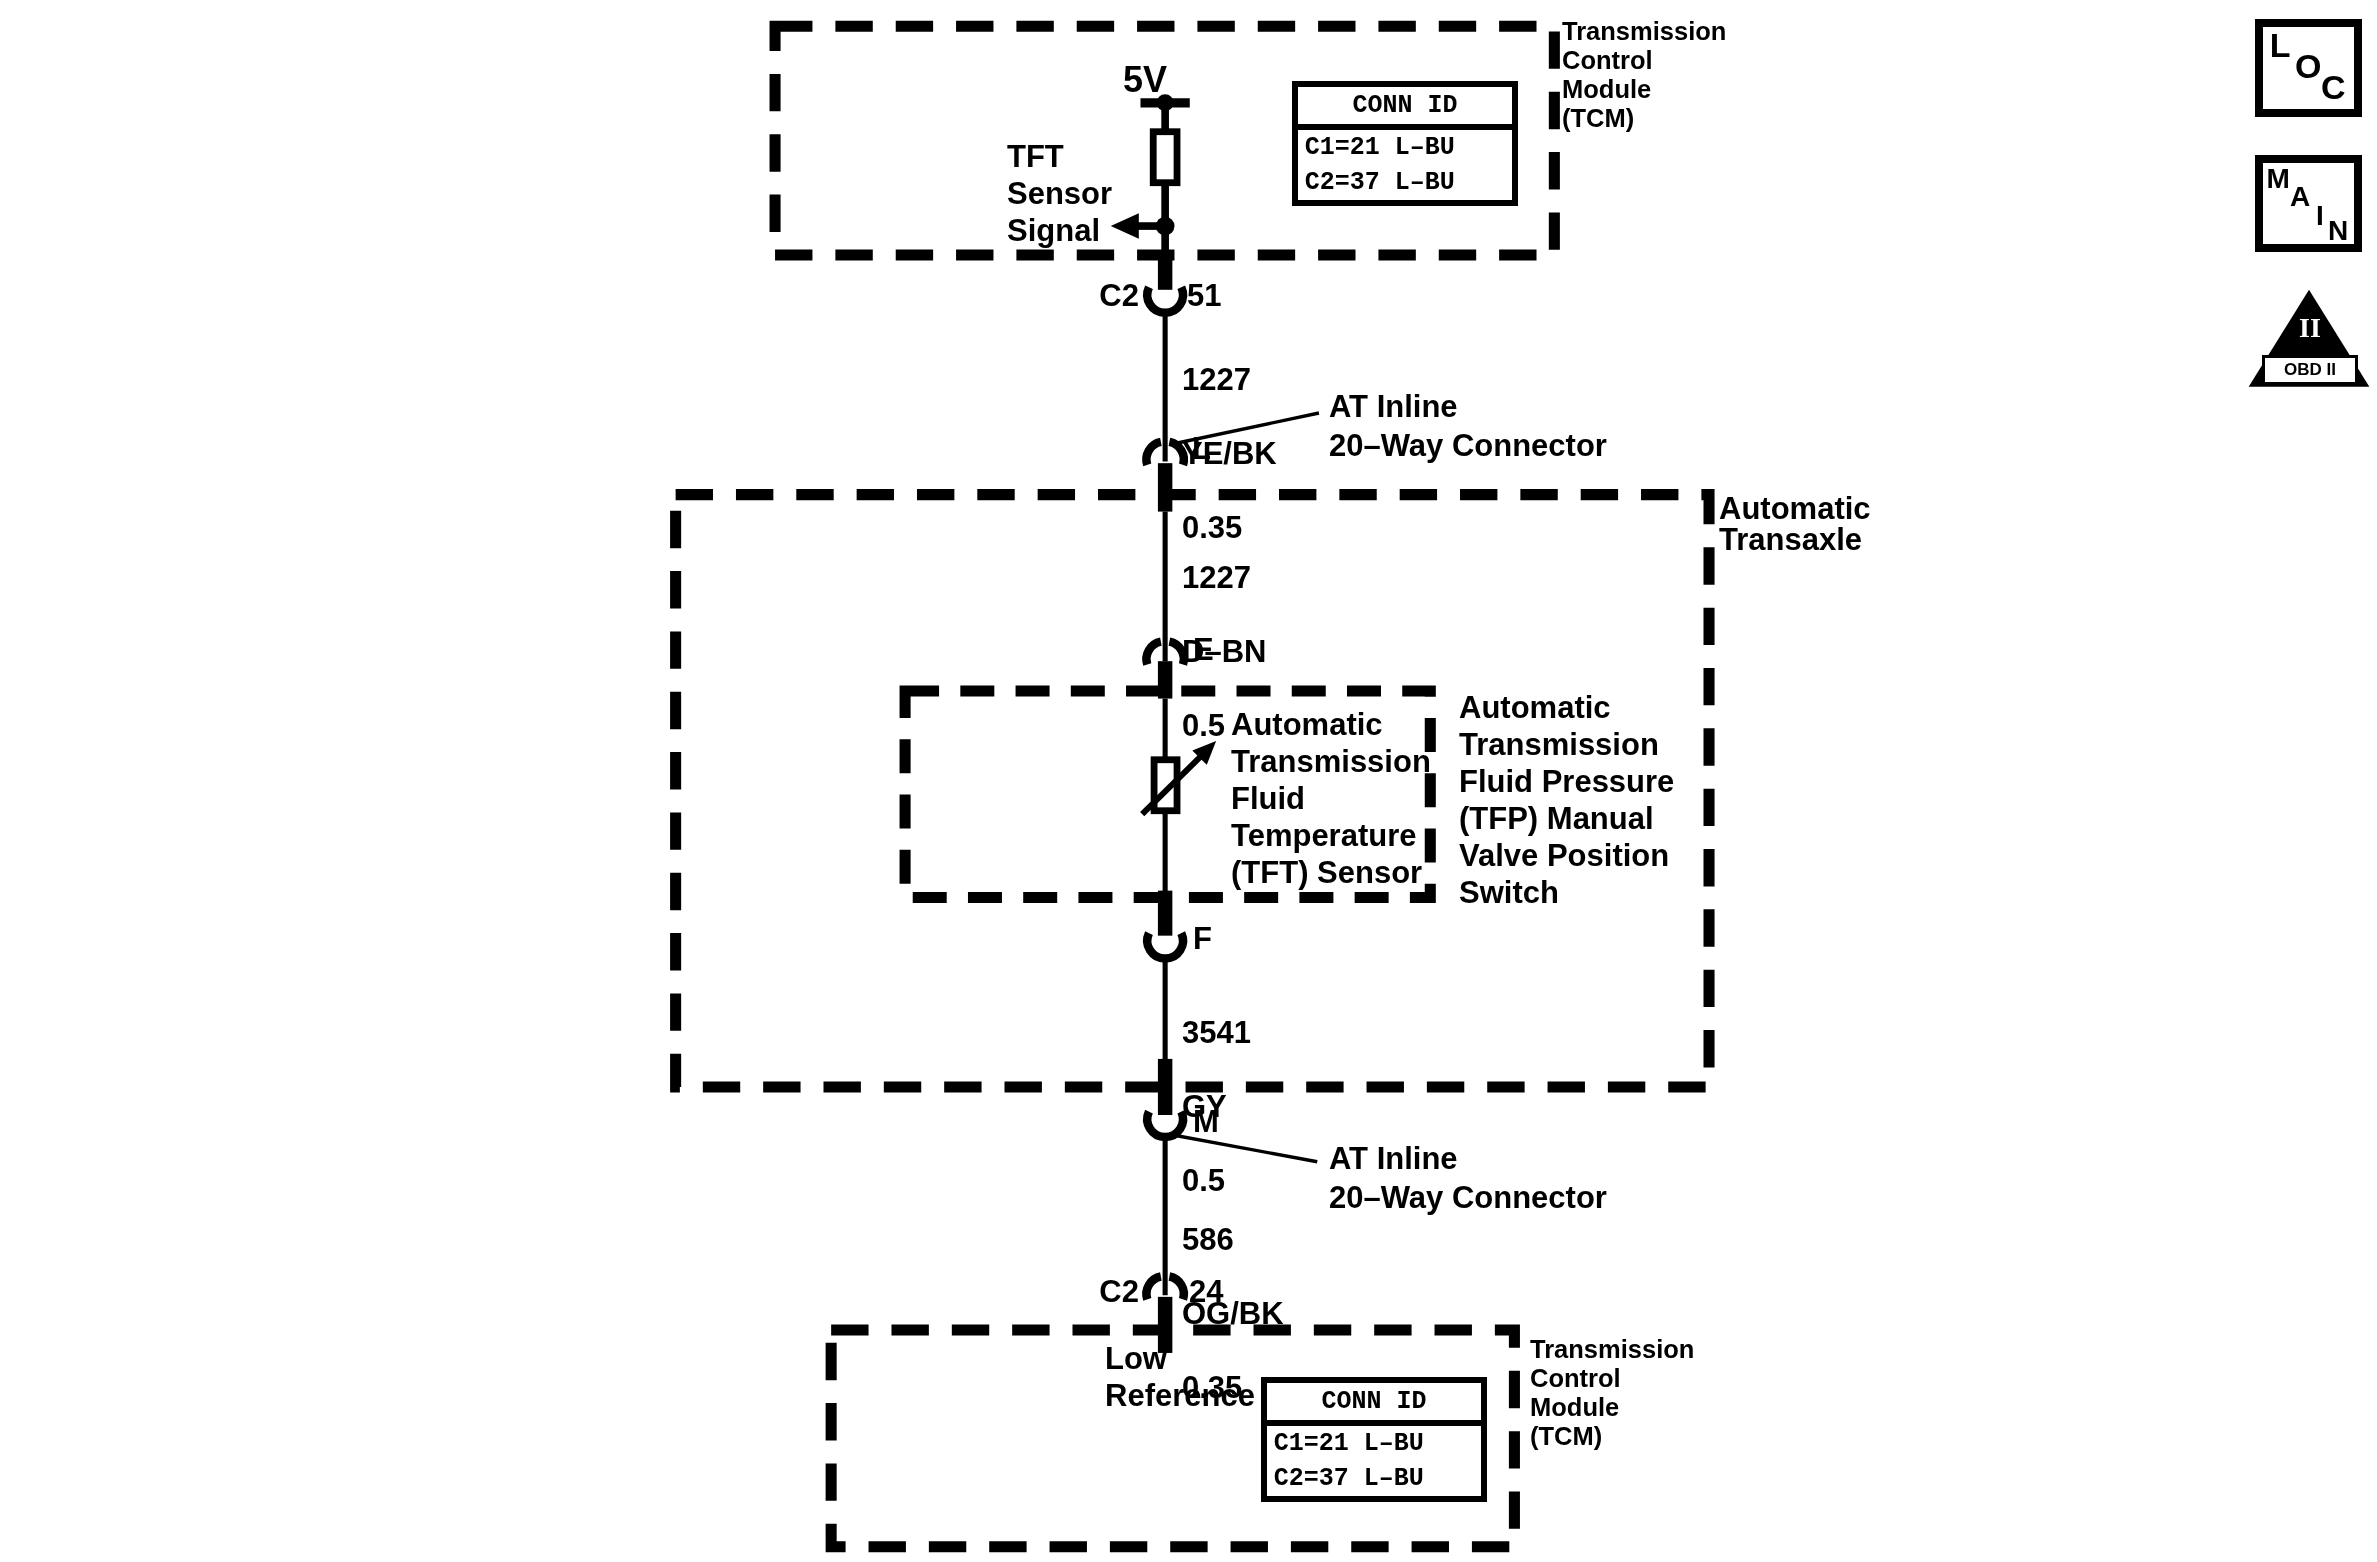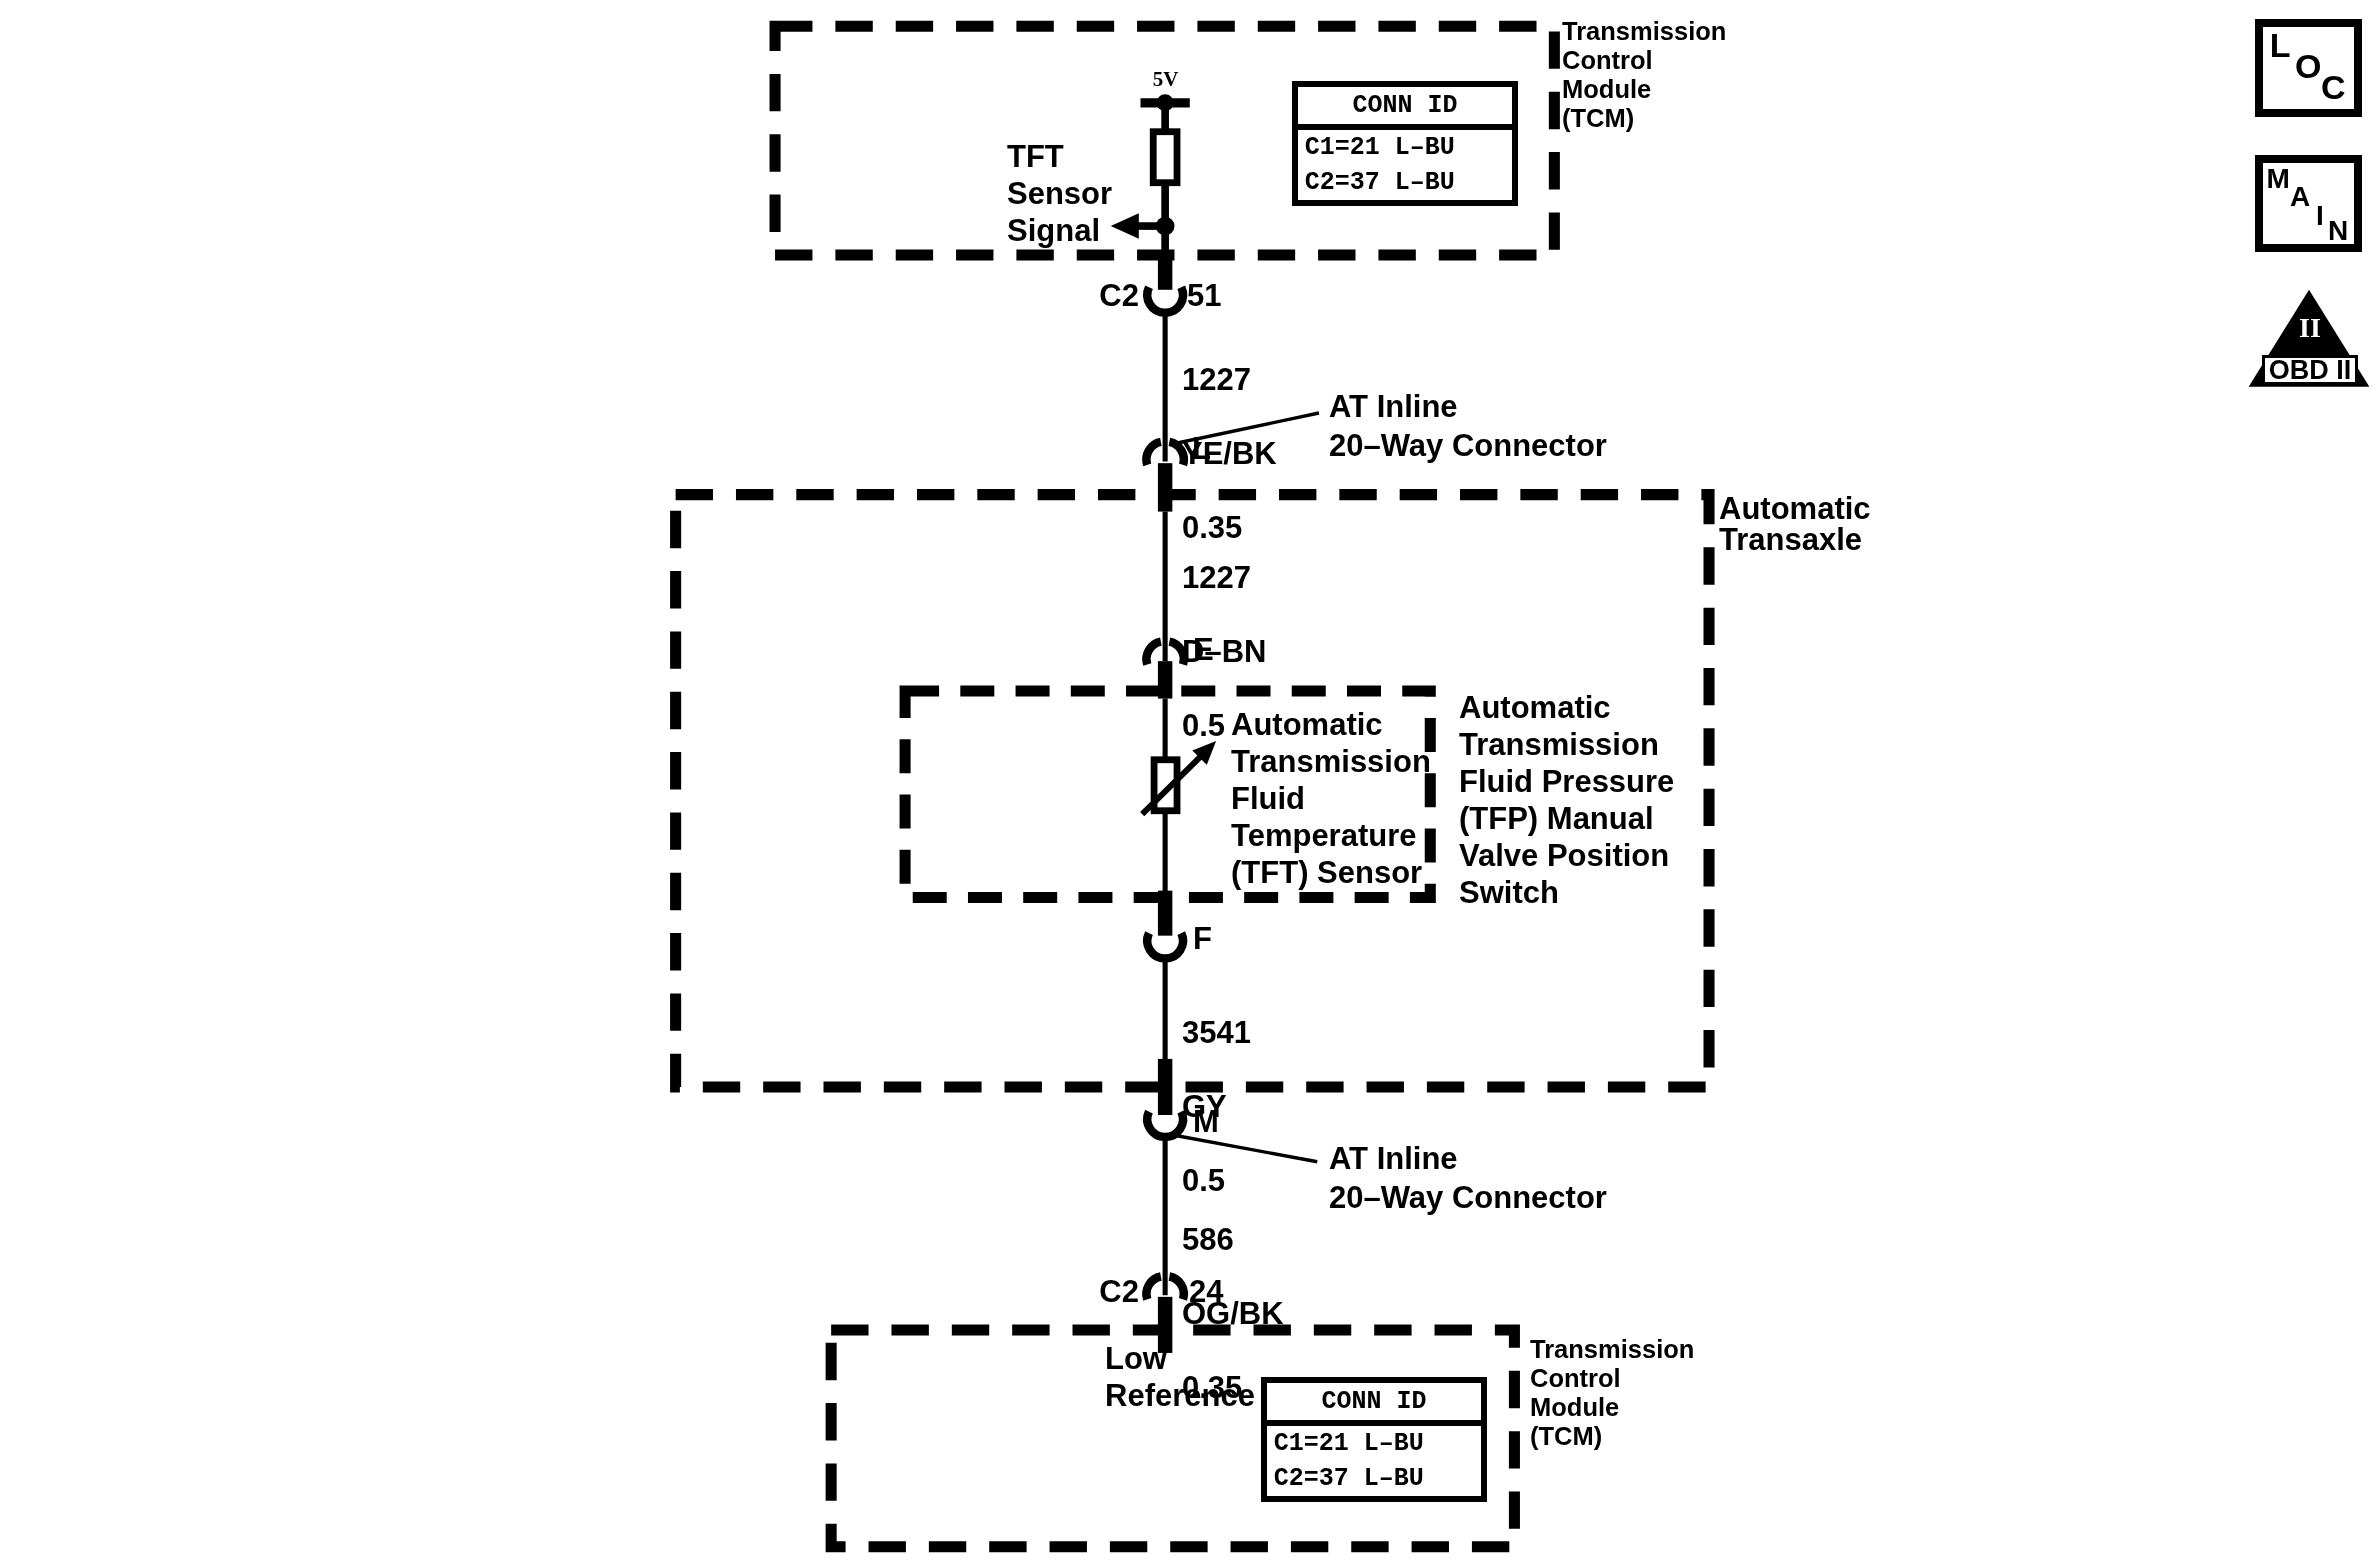--- a/index.html
+++ b/index.html
@@ -67,21 +67,21 @@
     font-family: "Liberation Serif", serif;
     font-size: 28px; line-height: 44px;
     color: #ffffff;
   }
   #obd-label-box {
     position: absolute;
     left: 2262px; top: 355px; width: 90px; height: 24px;
     background: #fff;
     border: 3.4px solid #000;
     text-align: center;
-    font-size: 27px; line-height: 24px;
+    font-size: 17px; line-height: 24px;
   }
 </style>
 </head>
 <body>
 
 <div id="canvas">
 
   <svg id="wiring-svg" viewBox="0 0 2797 1838" xmlns="http://www.w3.org/2000/svg">
 
     <g fill="none" stroke="#000" stroke-width="13" stroke-dasharray="44 27">
@@ -168,21 +168,21 @@
     <g>
       <polygon points="2717,341 2646,455 2788,455" fill="#000"></polygon>
     </g>
   </svg>
 
   <div class="lbl" style="left:1562px; top:17px; line-height:29px; font-size:25.5px;">Transmission
 Control
 Module
 (TCM)</div>
 
-  <div class="lbl" style="left:1123px; top:61px; width:85px; text-align:center; font-size:21px;font-family:Liberation Serif, serif;">5V</div>
+  <div class="lbl" style="left:1123px; top:61px; width:85px; font-size:36px;">5V</div>
 
   <div class="lbl" style="left:1007px; top:138px; line-height:37px;">TFT
 Sensor
 Signal</div>
 
   <div class="conn-table" style="left:1292px; top:81px;">
     <div class="conn-header">CONN ID</div>
     <div class="conn-row">C1=21 L–BU</div>
     <div class="conn-row">C2=37 L–BU</div>
   </div>

